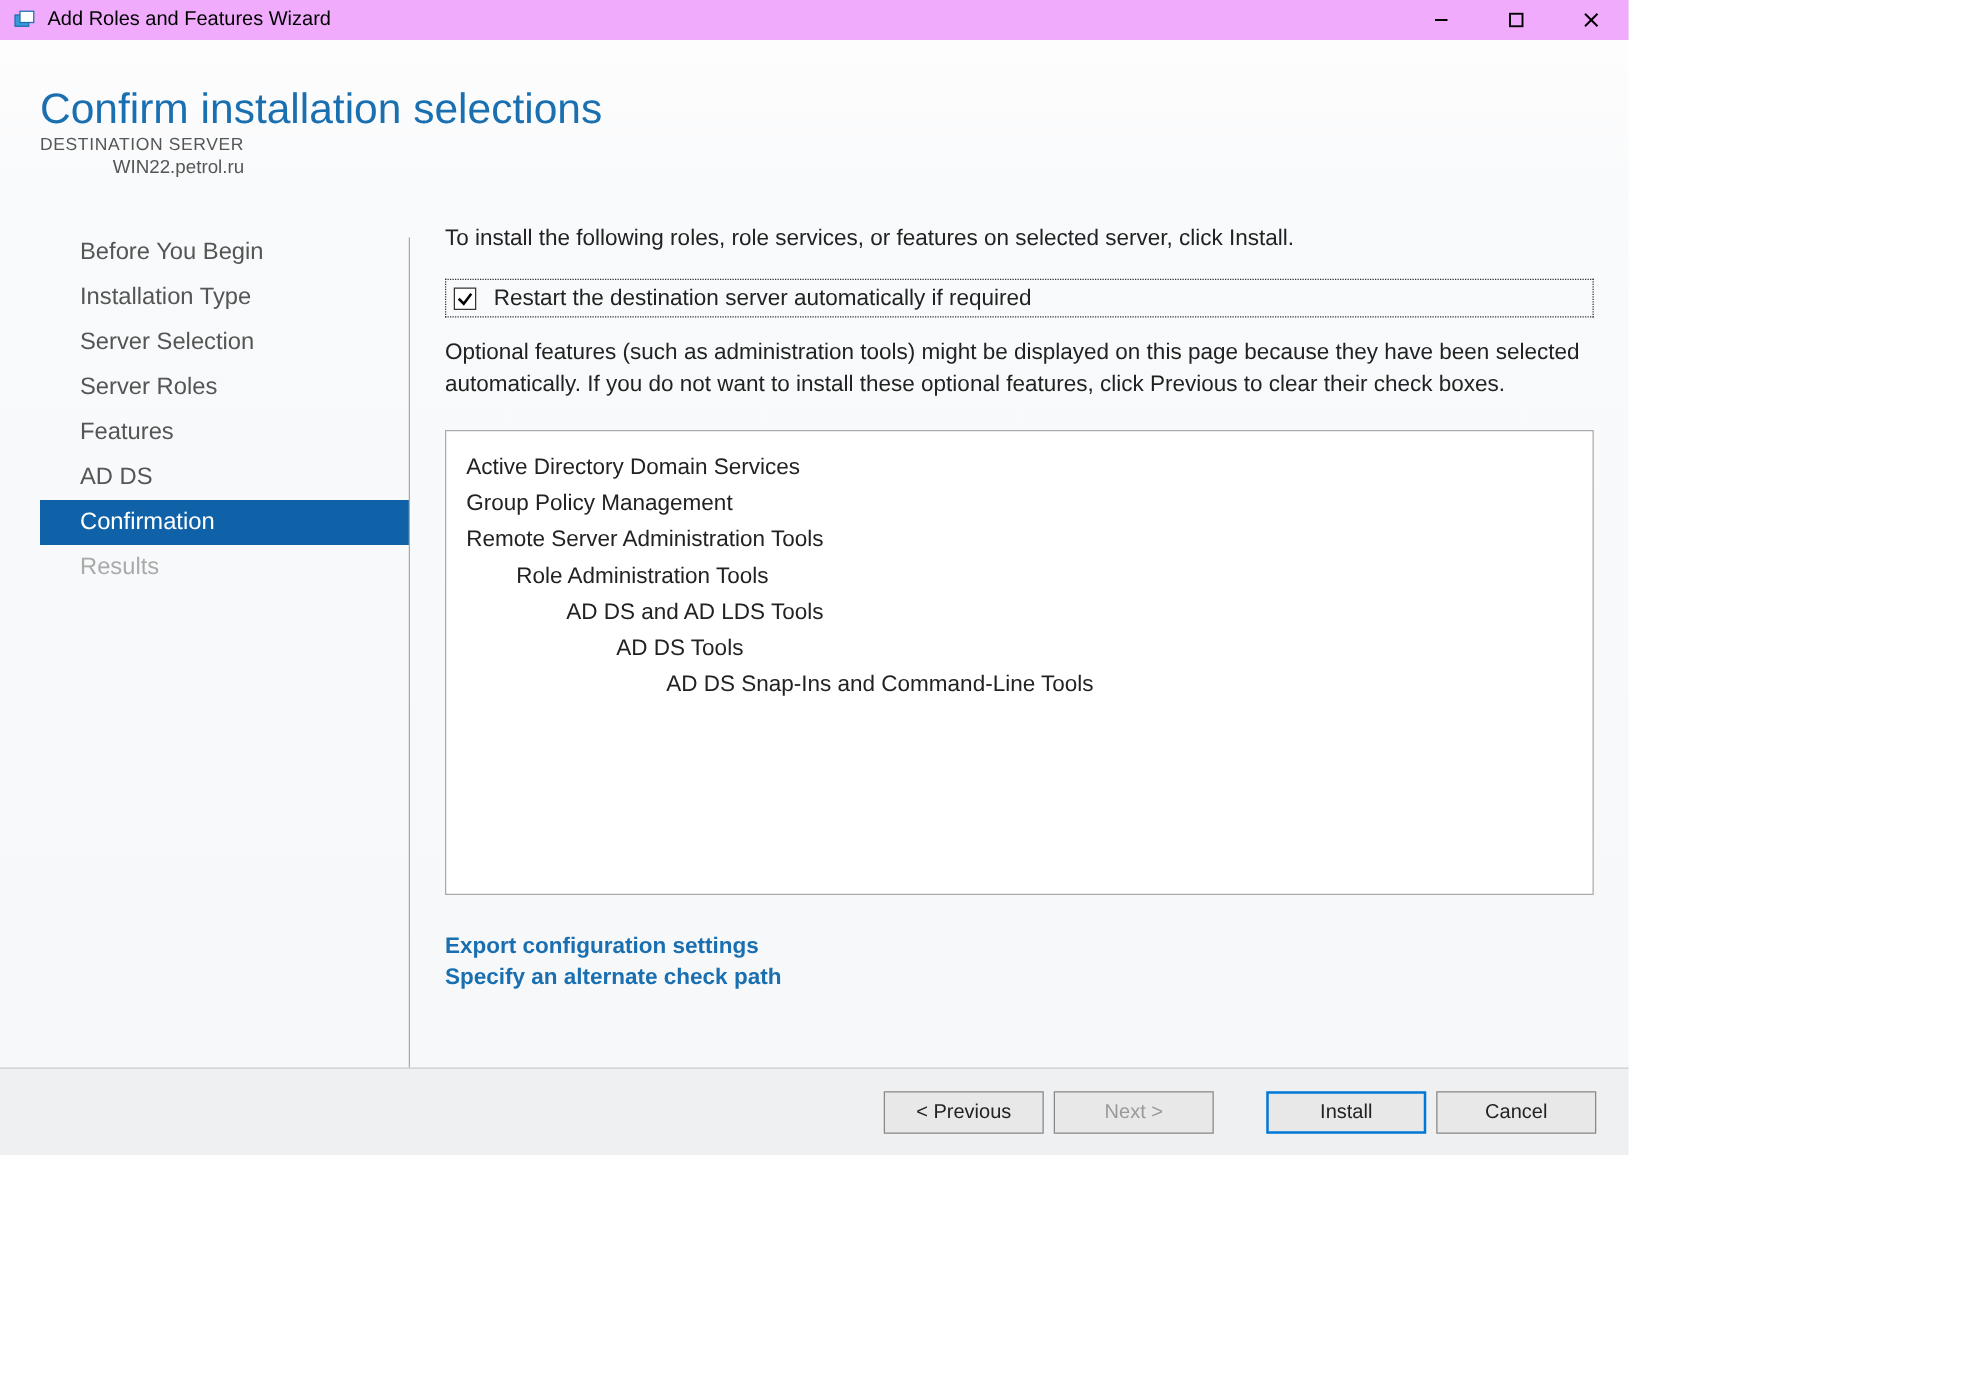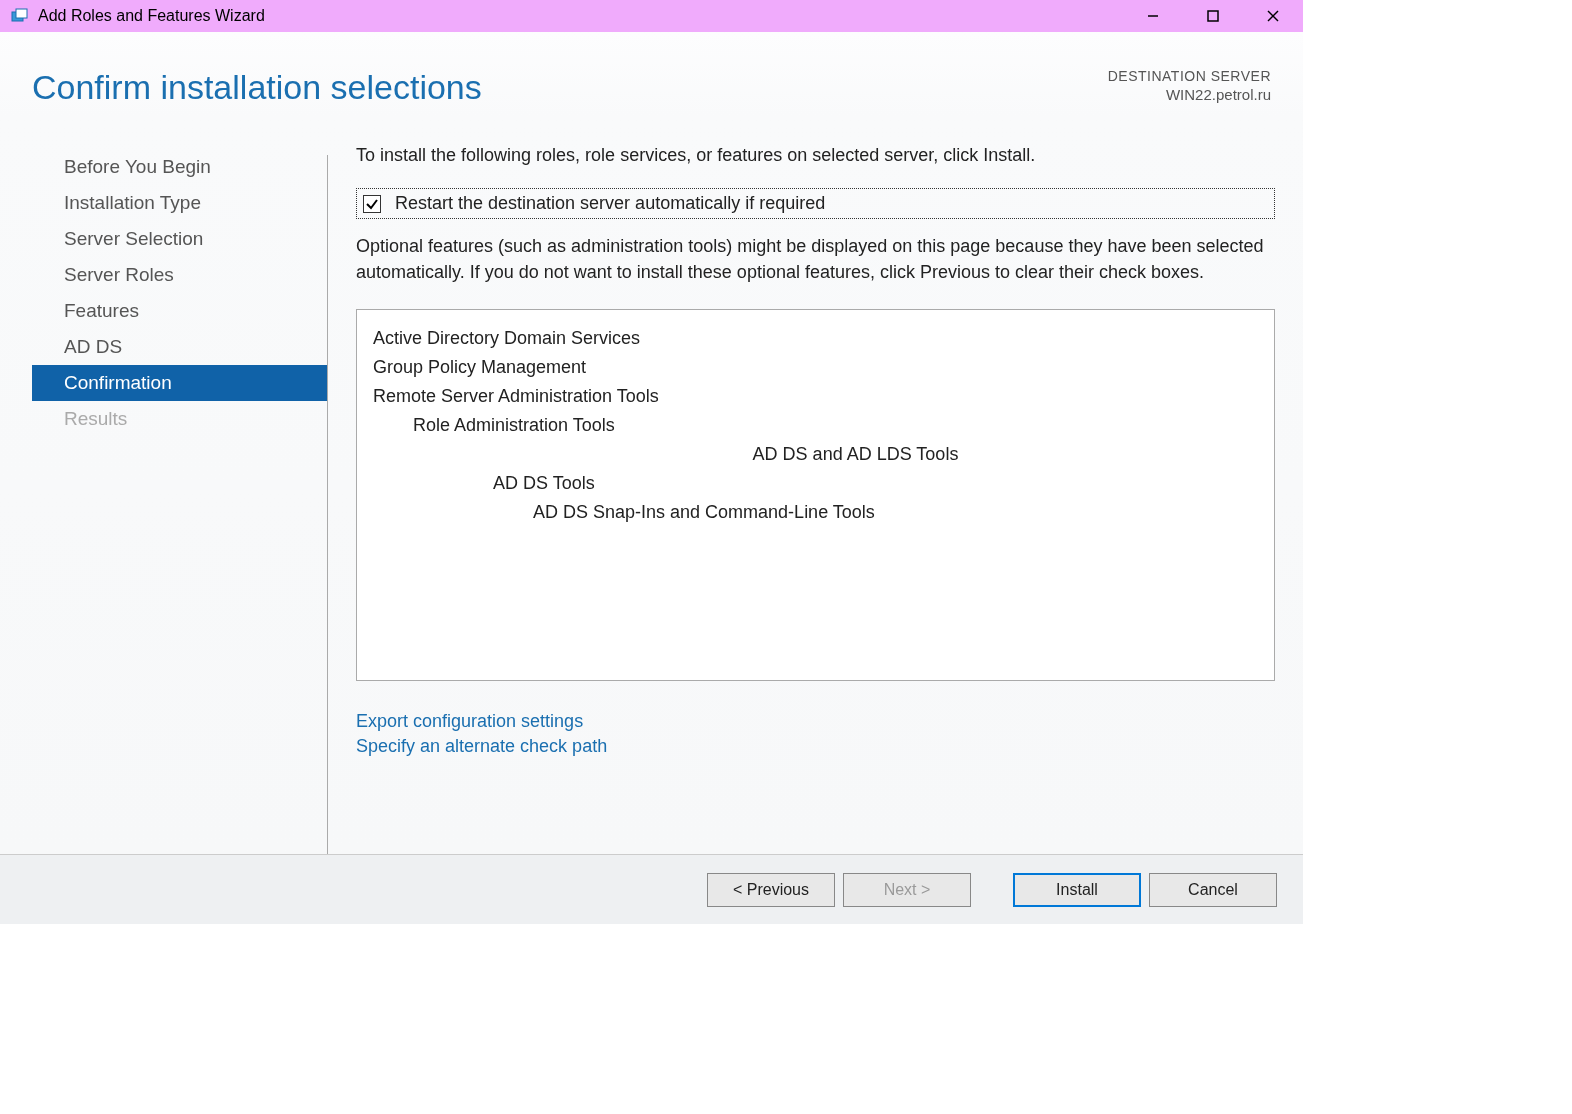--- a/index.html
+++ b/index.html
@@ -8,21 +8,21 @@
   
   
   .titlebar { height: 32px; display: flex; align-items: center; background: #f0abfc; }
   .titlebar-icon { width: 20px; height: 20px; margin-left: 10px; margin-right: 8px; display: flex; align-items: center; justify-content: center; }
   .titlebar-title { font-size: 16px; color: #000; flex: 1; }
   .win-controls { display: flex; height: 32px; }
   .win-btn { width: 60px; height: 32px; display: flex; align-items: center; justify-content: center; cursor: default; }
   .win-btn svg { stroke: #000; stroke-width: 1; fill: none; }
   
   
-  .header { padding: 36px 32px 10px 32px; display: flex; justify-content: space-between; align-items: flex-start; background: linear-gradient(#fdfdfe 0%, #f9fafb 100%); }
+  .header { padding: 36px 32px 10px 32px; display: flex; justify-content: space-between; align-items: flex-start; background: linear-gradient(#fdfdfe 0%, #f9fafb 100%); flex-direction: column; }
   .page-title { font-size: 34px; font-weight: 300; color: #1a6fb0; letter-spacing: 0px; }
   .dest-box { text-align: right; color: #555; }
   .dest-label { font-size: 14px; color: #555; letter-spacing: 0.5px; }
   .dest-value { font-size: 15px; color: #555; margin-top: 2px; }
   
   
   .body { flex: 1; display: flex; background: linear-gradient(#f9fafb 0%, #f7f8f9 100%); border-top: 0; overflow: hidden; }
   
   
   .sidebar { width: 328px; padding-top: 32px; }
@@ -38,25 +38,25 @@
   .intro { font-size: 18px; color: #222; margin-bottom: 22px; }
   .check-row { border: 1px dotted #333; padding: 4px 6px; display: flex; align-items: center; margin-bottom: 14px; }
   .chkbox { width: 18px; height: 18px; border: 1px solid #333; margin-right: 14px; display:flex; align-items:center; justify-content:center; background:#fff; }
   .chkbox svg { width:14px; height:14px; }
   .chk-label { font-size: 18px; color: #222; }
   .optional { font-size: 18px; color: #222; line-height: 1.45; margin-bottom: 24px; }
   
   .selections { border: 1px solid #aaa; background: #fff; padding: 14px 16px; height: 372px; overflow: auto; }
   .sel-item { font-size: 18px; color: #222; padding: 4px 0; }
   .ind1 { padding-left: 40px; }
-  .ind2 { padding-left: 80px; text-align: center; }
+  .ind2 { padding-left: 80px; }
   .ind3 { padding-left: 120px; }
   .ind4 { padding-left: 160px; }
   
-  .links { margin-top: 28px; }
+  .links { margin-top: 28px; font-weight: bold; }
   .link { font-size: 18px; color: #1a6fb0; padding: 2px 0; cursor: pointer; display:block; }
   
   
   .footer { height: 70px; border-top: 1px solid #ccc; background: #eef0f2; display: flex; align-items: center; justify-content: flex-end; padding-right: 26px; gap: 8px; }
   .btn { width: 128px; height: 34px; border: 1px solid #888; background: #e8e8e8; font-size: 16px; color: #222; display:flex; align-items:center; justify-content:center; cursor: default; }
   .btn.primary { border: 1px solid #0078d7; background:#e5f1fb00; background:#e8e8e8; border:2px solid #0078d7; }
   .btn.disabled { color: #9a9a9a; }
   .btn-gap { width: 26px; }
 </style>
 </head>

